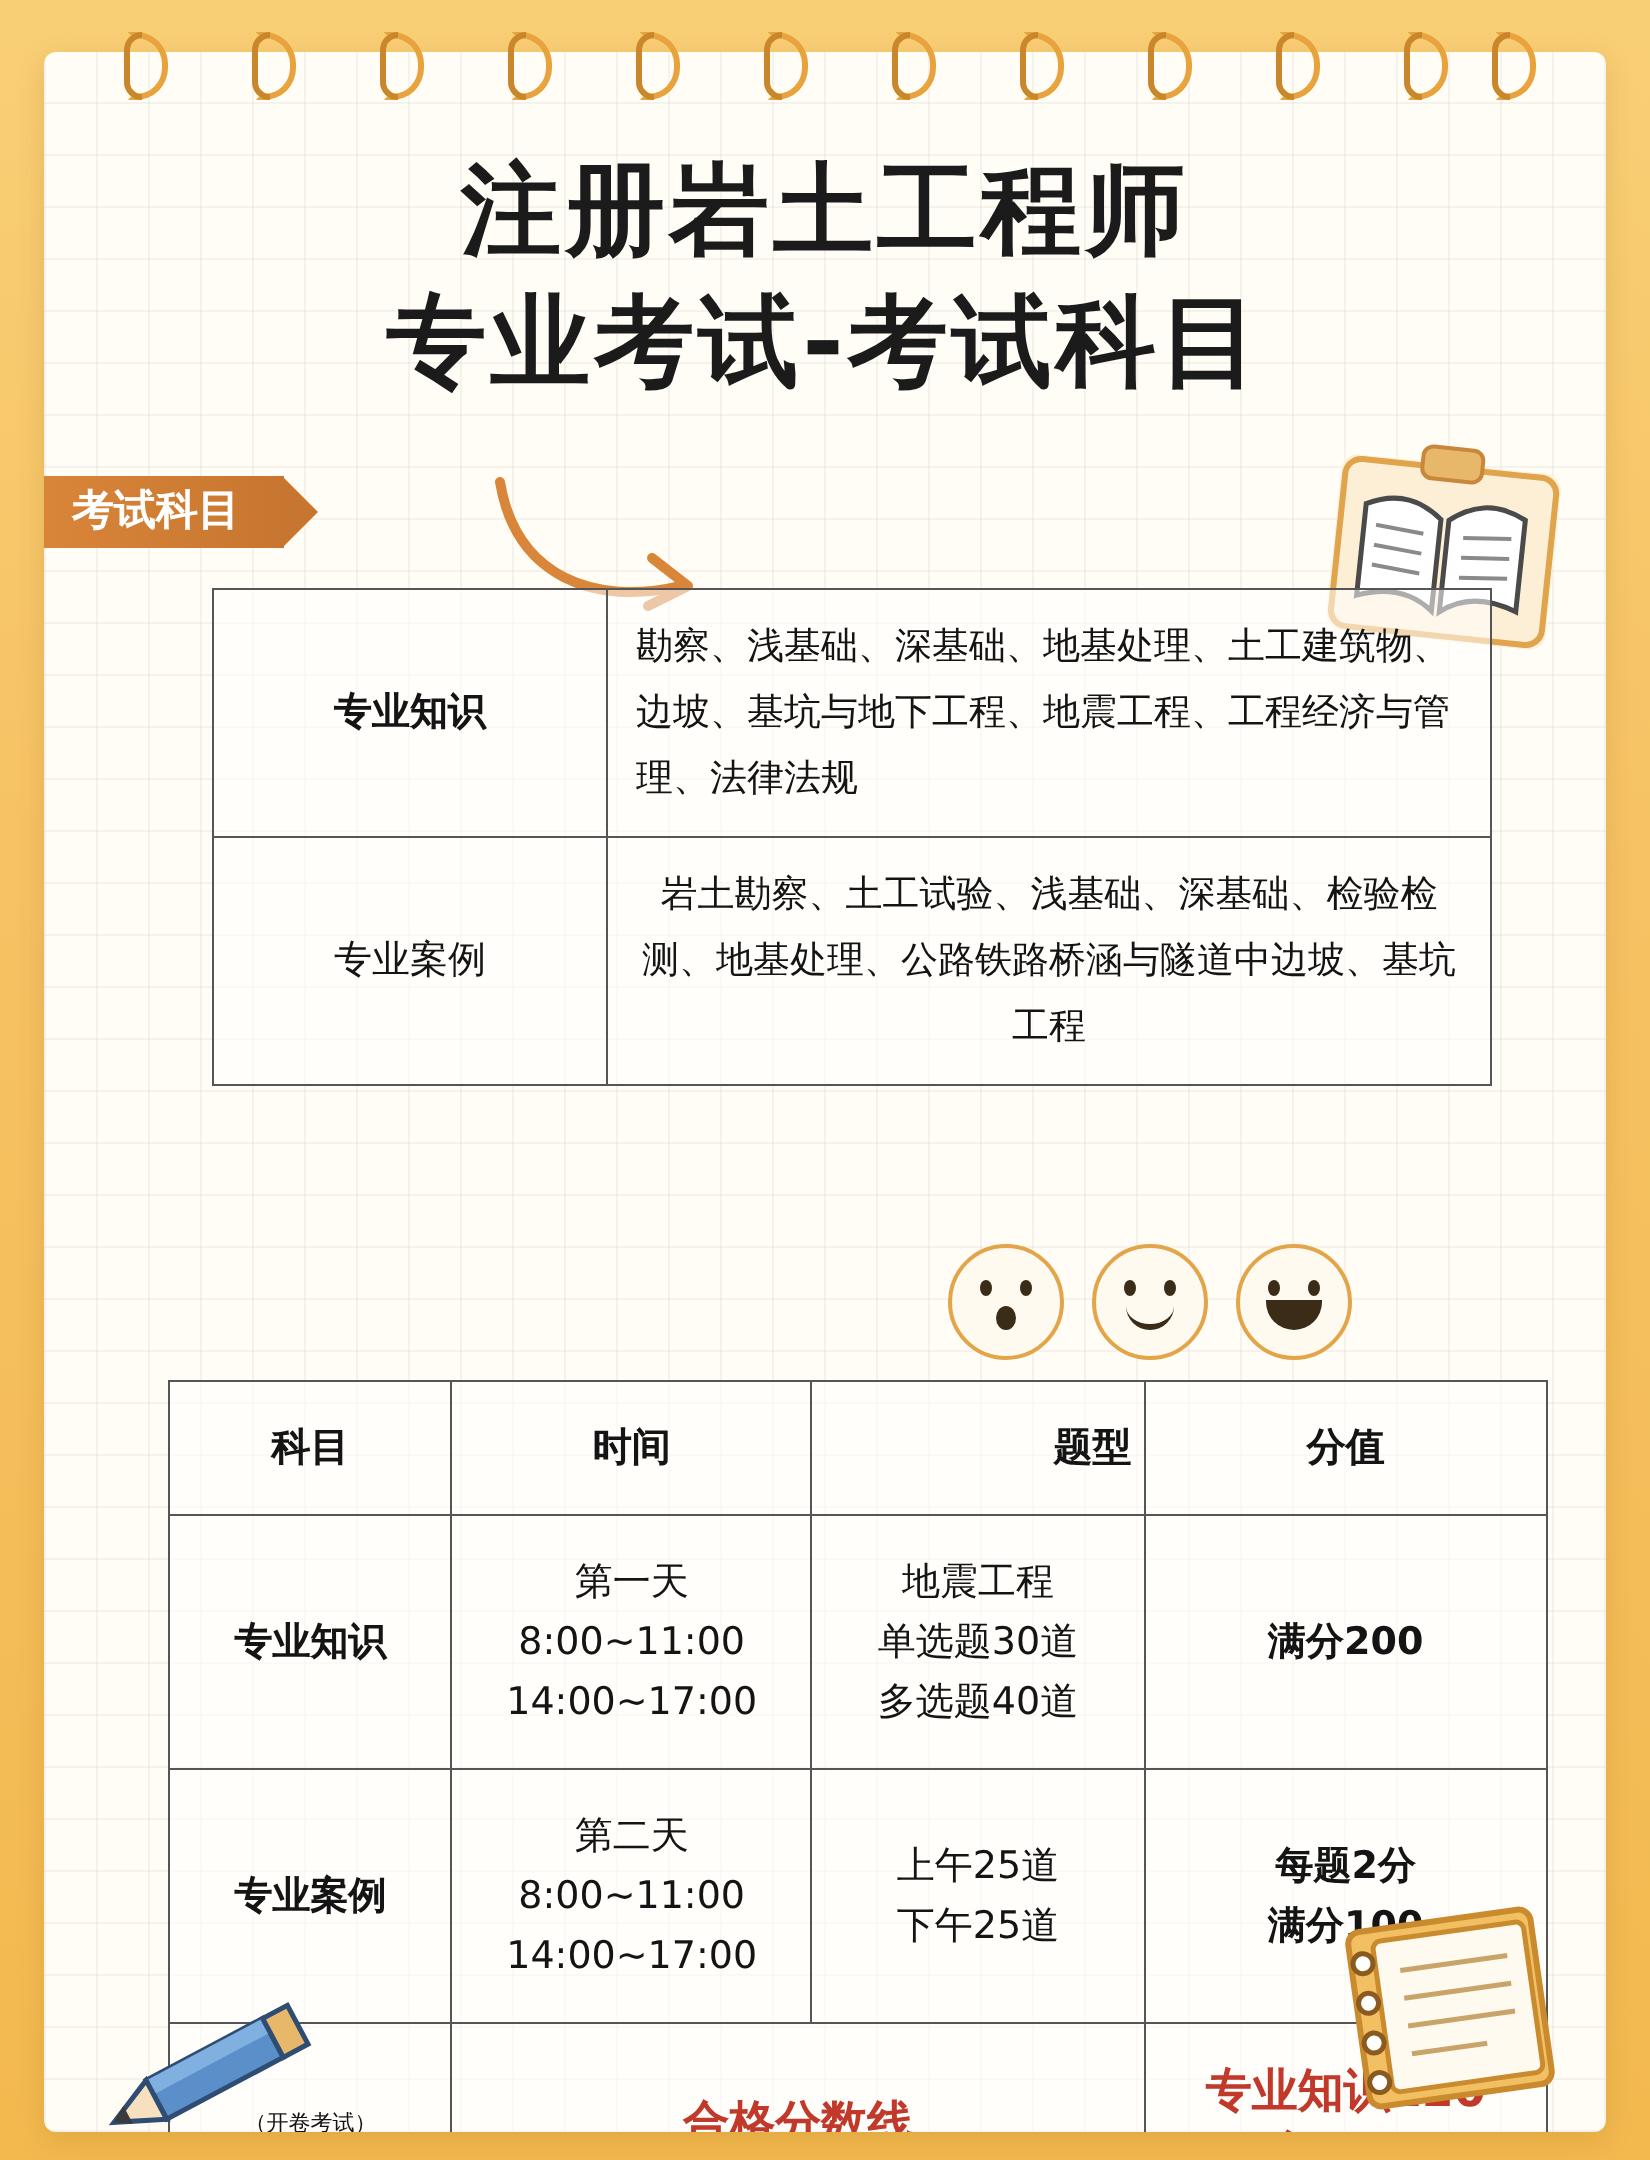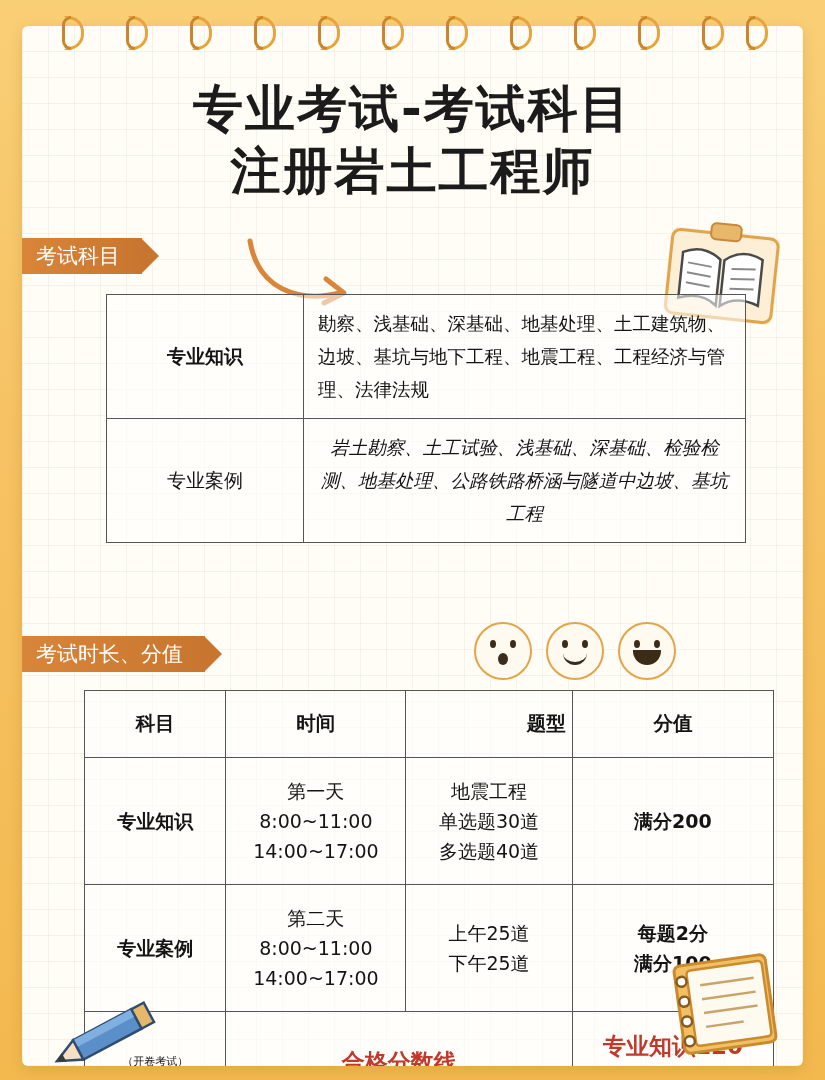--- a/index.html
+++ b/index.html
@@ -94,21 +94,21 @@
     margin-top: 4px;
   }
   
   .tag {
     position: absolute;
     display: inline-block;
     height: 36px;
     line-height: 36px;
     color: #ffffff;
     font-size: 21px;
-    font-weight: normal;
+    font-weight: bold;
     padding: 0 22px 0 18px;
     background: linear-gradient(90deg, #d9863a 0%, #c8762f 100%);
     border-radius: 4px 0 0 4px;
     white-space: nowrap;
   }
   .tag::after {
     content: "";
     position: absolute;
     right: -17px;
     top: 0;
@@ -214,21 +214,21 @@
   table.subjects td.k {
     width: 168px;
     text-align: center;
     font-weight: bold;
     font-size: 19px;
   }
   table.subjects td.v {
     text-align: left;
   }
   table.subjects tr.row2 td.k { font-weight: normal; }
-  table.subjects tr.row2 td.v { text-align: center; font-style: italic; }
+  table.subjects tr.row2 td.v { text-align: center; }
 
   table.schedule {
     left: 62px;
     top: 664px;
     width: 690px;
   }
   table.schedule td, table.schedule th {
     border: 1.5px solid #555;
     font-size: 19px;
     line-height: 30px;
@@ -277,22 +277,22 @@
 </style>
 </head>
 <body>
 
 <div class="poster">
 
   <div class="paper">
     <div class="grid-lines"></div>
 
     <div class="title-block">
+      <div class="title-line l1">注册岩土工程师</div>
       <div class="title-line l2">专业考试-考试科目</div>
-      <div class="title-line l1">注册岩土工程师</div>
     </div>
 
     <div class="tag t1">考试科目</div>
 
     <svg class="arrow-doodle" viewBox="0 0 120 90">
       <path d="M10 10 C 18 58, 58 72, 100 62" stroke="#d9863a" stroke-width="5" fill="none" stroke-linecap="round"></path>
       <path d="M86 48 L104 62 L84 72" stroke="#d9863a" stroke-width="5" fill="none" stroke-linecap="round" stroke-linejoin="round"></path>
     </svg>
 
     <svg class="book-sticker" viewBox="0 0 118 104">
@@ -316,21 +316,20 @@
         <td class="k">专业知识</td>
         <td class="v">勘察、浅基础、深基础、地基处理、土工建筑物、边坡、基坑与地下工程、地震工程、工程经济与管理、法律法规</td>
       </tr>
       <tr class="row2">
         <td class="k">专业案例</td>
         <td class="v">岩土勘察、土工试验、浅基础、深基础、检验检测、地基处理、公路铁路桥涵与隧道中边坡、基坑工程</td>
       </tr>
     </tbody>
       </table>
 
-    <div class="tag t2">考试时长、分值</div>
 
     <div class="emojis">
       <div class="emoji">
         <span class="e-eye l"></span>
           <span class="e-eye r"></span>
           <span class="e-mouth-o"></span>
       </div>
       <div class="emoji">
         <span class="e-eye l"></span>
           <span class="e-eye r"></span>

